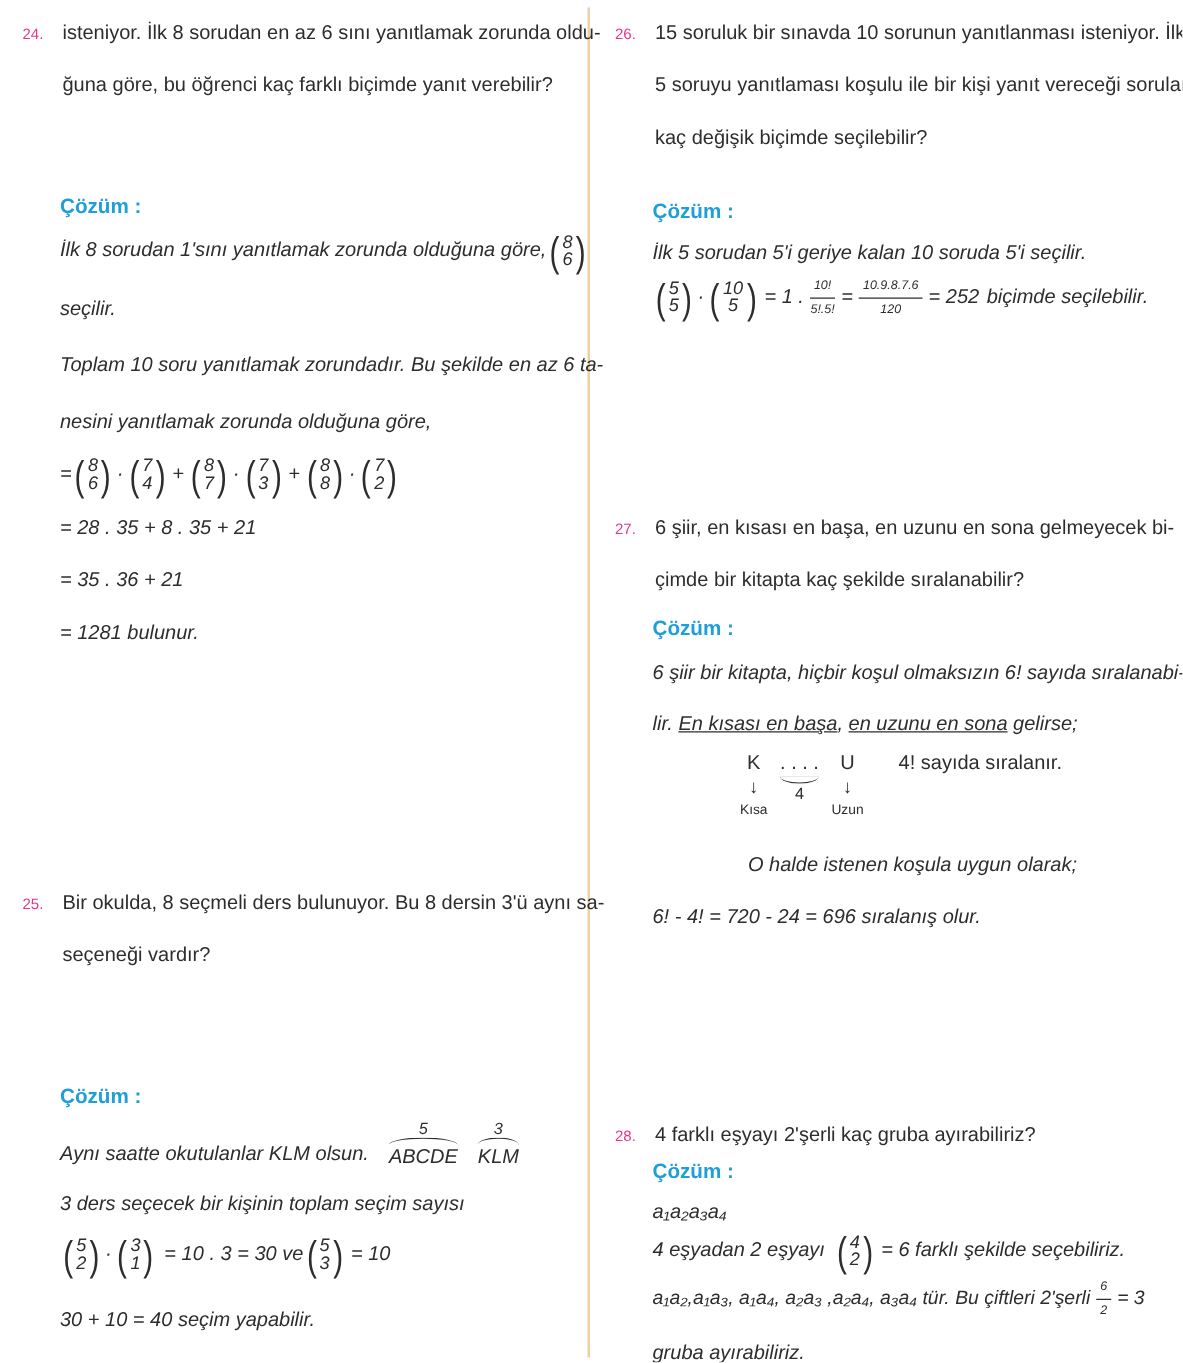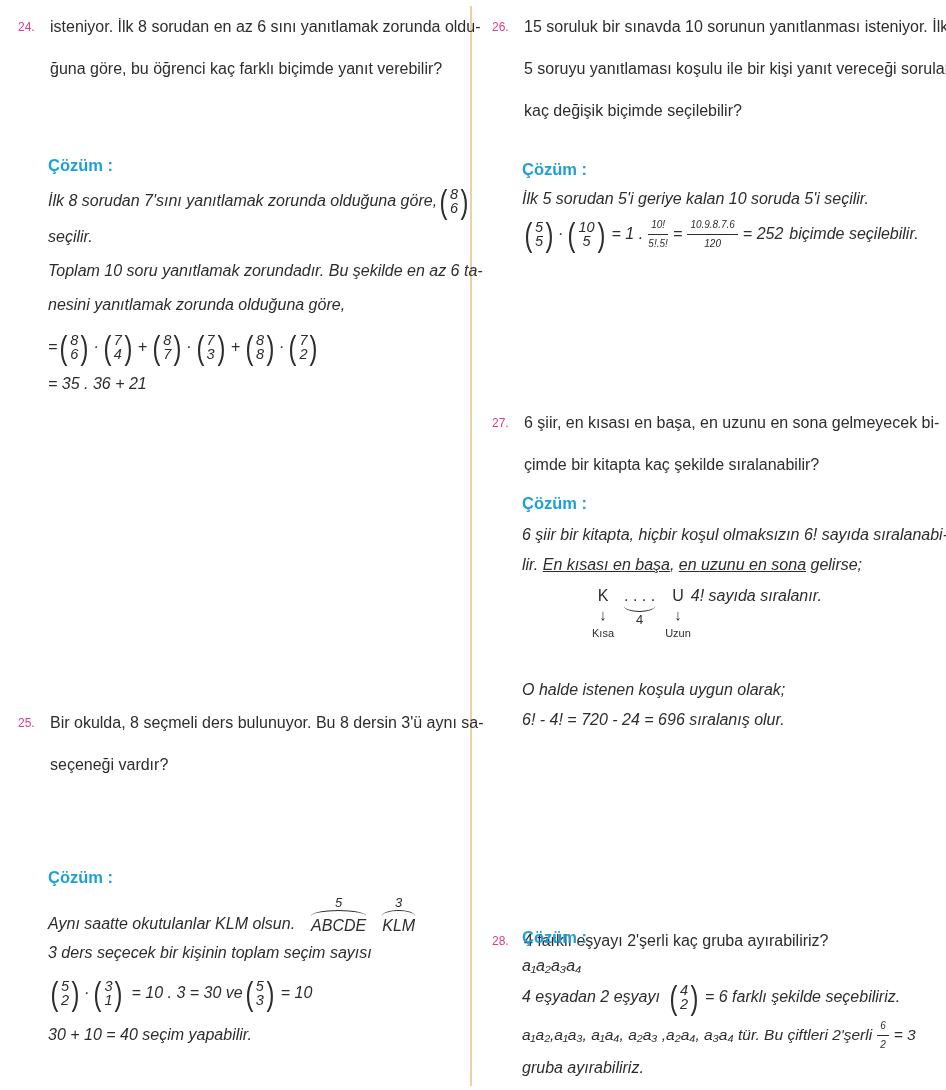--- a/index.html
+++ b/index.html
@@ -11,21 +11,21 @@
   .problem{position:absolute;display:flex;}
   .pnum{width:32px;flex:none;color:#e3368d;font-size:12px;line-height:42px;}
   .plines{flex:1;min-width:0;}
   .pline{font-size:16px;line-height:42px;white-space:nowrap;
          text-align:justify;text-align-last:justify;}
   .pline.last{text-align-last:left;}
 
   
   .sol{position:absolute;font-style:italic;font-size:16px;}
   .sol-h{color:#1e9fd8;font-weight:bold;font-style:normal;font-size:16.5px;margin-bottom:7px;}
-  .sline{line-height:33px;white-space:nowrap;}
+  .sline{line-height:33px;white-space:nowrap;margin-top:11px;}
   .row{display:flex;align-items:center;white-space:nowrap;}
   .between{justify-content:space-between;}
   .g6{margin-left:6px;} .g4{margin-left:4px;}
 
   
   .binom{display:inline-flex;align-items:center;flex:none;margin:0 1px;}
   .bp{font-size:33px;font-weight:300;font-style:normal;line-height:1;transform:scaleX(.72);}
   .bc{display:flex;flex-direction:column;align-items:center;font-size:14.5px;line-height:14.5px;padding:0 1px;}
   .mdot{margin:0 2px;} .mplus{margin:0 3px;}
 
@@ -44,43 +44,43 @@
   
   .diagram{display:flex;align-items:flex-start;margin:6px 0 0 70px;font-style:normal;}
   .dcol{display:flex;flex-direction:column;align-items:center;}
   .ddots{margin:0 10px;}
   .dmain{font-size:16px;line-height:20px;}
   .ubrace{align-self:stretch;height:5px;border-bottom:1.2px solid #2d2d2d;
           border-radius:0 0 50% 50% / 0 0 100% 100%;}
   .dfour{font-size:13px;line-height:15px;}
   .darr{font-size:15px;line-height:18px;}
   .dlbl{font-size:11px;margin-top:3px;}
-  .dnote{font-style:italic;font-size:16px;line-height:20px;}
+  .dnote{margin-left:28px;font-size:16px;line-height:20px;}
   .uln{text-decoration:underline;}
-  .mt6{margin-top:6px;} .mt28{margin-top:36px;}
+  .mt6{margin-top:6px;} .mt28{margin-top:24px;text-align:center;}
   .eqrow{margin-top:4px;height:42px;}
 </style>
 </head>
 <body>
 
 <div class="page">
   <div class="divider"></div>
 
   <div class="problem" style="left:18px;top:6px;width:437px;">
     <div class="pnum">24.</div>
     <div class="plines">
       <div class="pline">isteniyor. İlk 8 sorudan en az 6 sını yanıtlamak zorunda oldu-</div>
       <div class="pline last">ğuna göre, bu öğrenci kaç farklı biçimde yanıt verebilir?</div>
     </div>
   </div>
 
   <div class="sol" style="left:48px;top:156px;width:407px;">
     <div class="sol-h">Çözüm :</div>
     <div class="row between" style="height:38px;">
-      <span>İlk 8 sorudan 7'sını yanıtlamak zorunda olduğuna göre,</span>
+      <span>İlk 8 sorudan 1'sını yanıtlamak zorunda olduğuna göre,</span>
       <span class="binom">
         <span class="bp">(</span>
         <span class="bc">
             <span>8</span>
             <span>6</span>
           </span>
         <span class="bp">)</span>
       </span>
     </div>
     <div class="sline" style="line-height:34px;">seçilir.</div>
@@ -135,21 +135,23 @@
       <span class="mdot">·</span>
       <span class="binom">
         <span class="bp">(</span>
         <span class="bc">
             <span>7</span>
             <span>2</span>
           </span>
         <span class="bp">)</span>
       </span>
     </div>
+    <div class="sline mt6" style="line-height:31px;">= 28 . 35 + 8 . 35 + 21</div>
     <div class="sline" style="line-height:31px;">= 35 . 36 + 21</div>
+    <div class="sline" style="line-height:31px;">= 1281 bulunur.</div>
   </div>
 
   <div class="problem" style="left:18px;top:702px;width:437px;">
     <div class="pnum">25.</div>
     <div class="plines">
       <div class="pline">Bir okulda, 8 seçmeli ders bulunuyor. Bu 8 dersin 3'ü aynı sa-</div>
       <div class="pline last">seçeneği vardır?</div>
     </div>
   </div>
 
@@ -273,21 +275,21 @@
         <span class="dmain">U</span>
         <span class="darr">↓</span>
         <span class="dlbl">Uzun</span>
       </div>
       <div class="dnote">4! sayıda sıralanır.</div>
     </div>
     <div class="sline mt28" style="line-height:30px;">O halde istenen koşula uygun olarak;</div>
     <div class="sline" style="line-height:30px;">6! - 4! = 720 - 24 = 696 sıralanış olur.</div>
   </div>
 
-  <div class="problem" style="left:492px;top:920px;width:446px;">
+  <div class="problem" style="left:492px;top:888px;width:446px;">
     <div class="pnum">28.</div>
     <div class="plines">
       <div class="pline last">4 farklı eşyayı 2'şerli kaç gruba ayırabiliriz?</div>
     </div>
   </div>
 
   <div class="sol" style="left:522px;top:928px;width:420px;">
     <div class="sol-h">Çözüm :</div>
     <div class="sline" style="line-height:24px;">a₁a₂a₃a₄</div>
     <div class="row" style="height:38px;">

